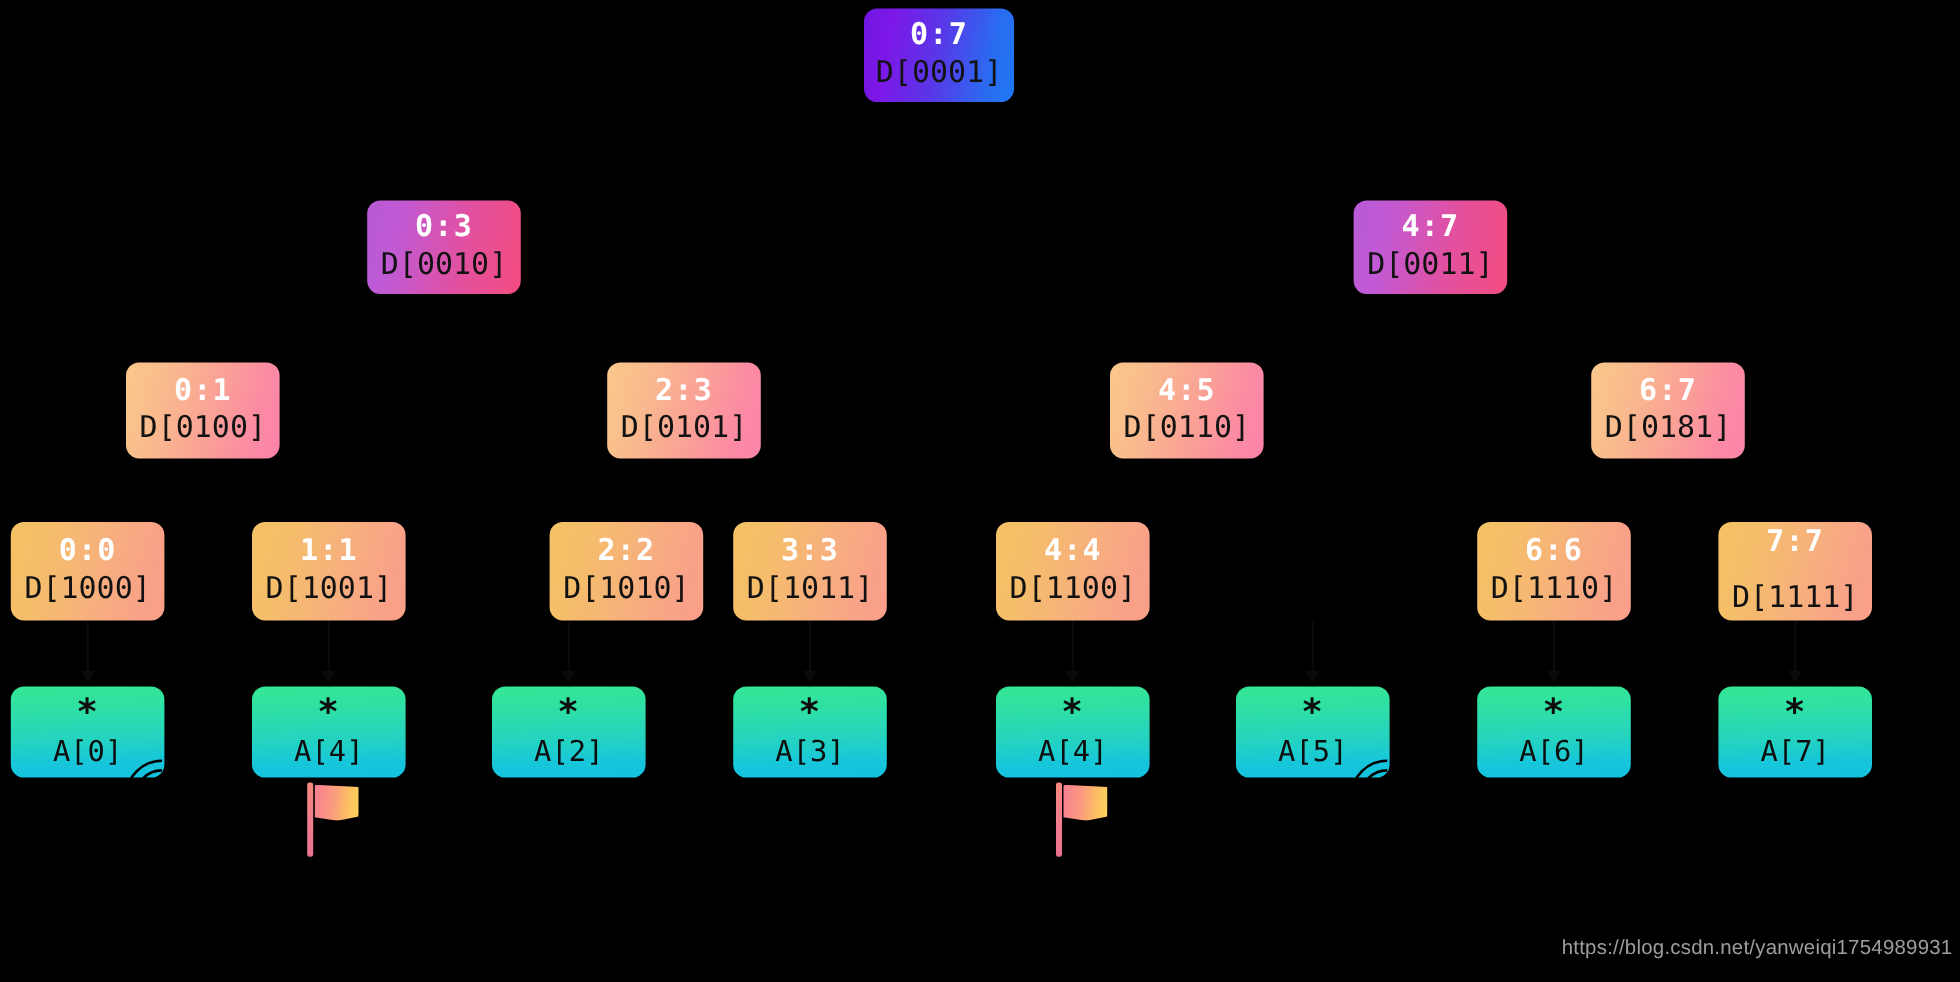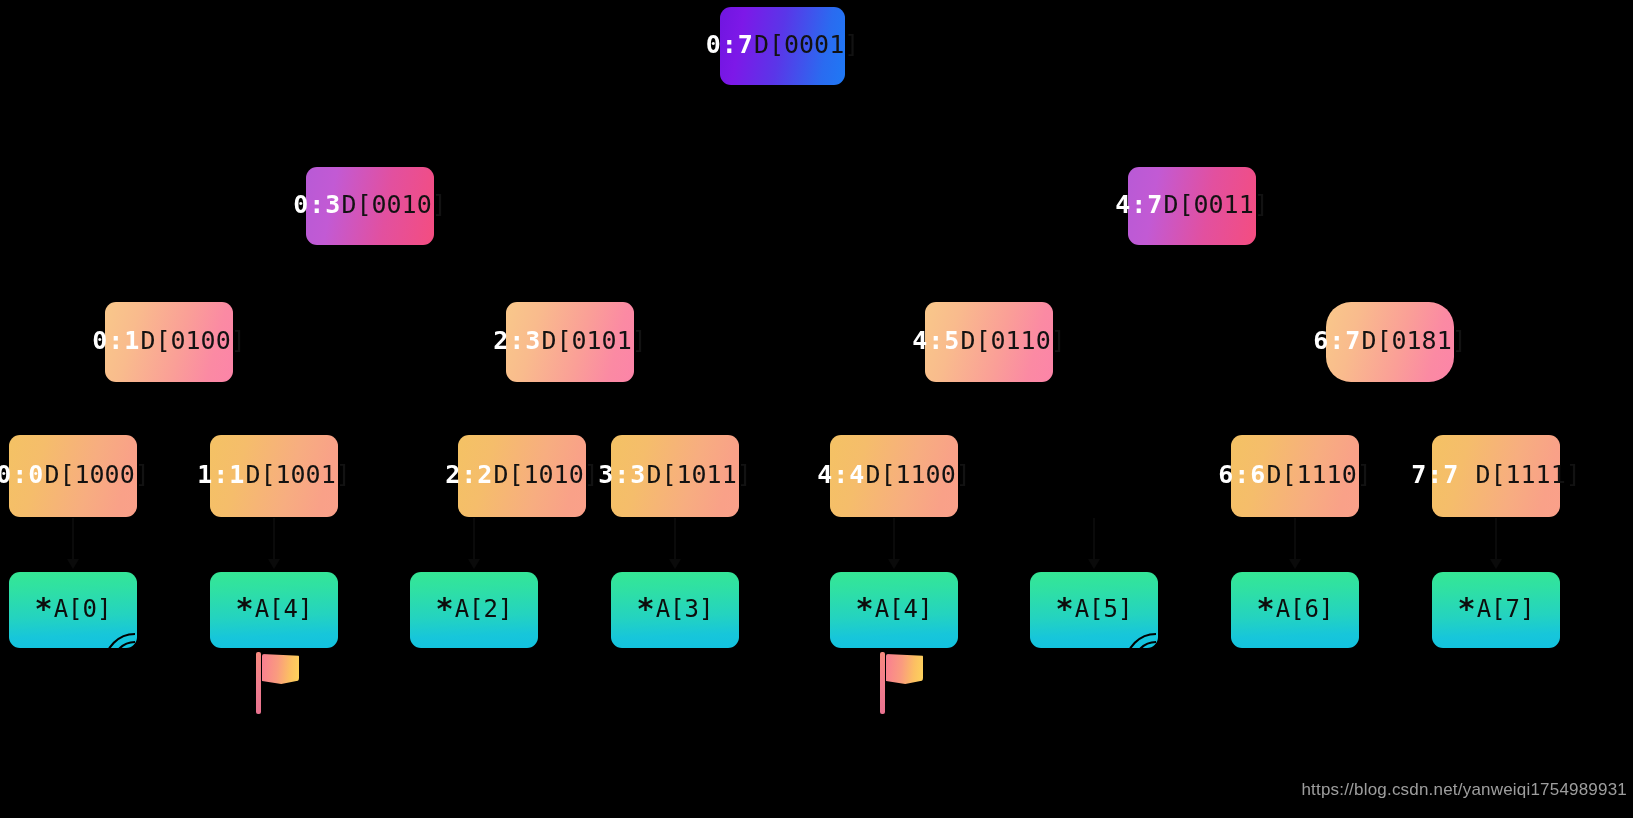--- a/index.html
+++ b/index.html
@@ -22,21 +22,21 @@
     height: 818px;
     background: #000000;
   }
 
   
   .node {
     position: absolute;
     box-sizing: border-box;
     border-radius: 11px;
     display: flex;
-    flex-direction: row;
+    flex-direction: column;
     align-items: center;
     justify-content: center;
     text-align: right;
     padding: 4px 10px 6px 10px;
     overflow: visible;
   }
   .node .line1 {
     font-size: 25px;
     font-weight: bold;
     letter-spacing: 1px;
@@ -172,21 +172,21 @@
   <div class="node lvl-3" style="left:506px; top:302px; width:128px; height:80px;">
     <div class="line1">2:3</div>
     <div class="line2">D[0101]</div>
   </div>
 
   <div class="node lvl-3" style="left:925px; top:302px; width:128px; height:80px;">
     <div class="line1">4:5</div>
     <div class="line2">D[0110]</div>
   </div>
 
-  <div class="node lvl-3" style="left:1326px; top:302px; width:128px; height:80px;border-radius:25px;">
+  <div class="node lvl-3" style="left:1326px; top:302px; width:128px; height:80px;">
     <div class="line1">6:7</div>
     <div class="line2">D[0181]</div>
   </div>
 
   <div class="node lvl-4" style="left:9px; top:435px; width:128px; height:82px;">
     <div class="line1">0:0</div>
     <div class="line2">D[1000]</div>
   </div>
 
   <div class="node lvl-4" style="left:210px; top:435px; width:128px; height:82px;">

